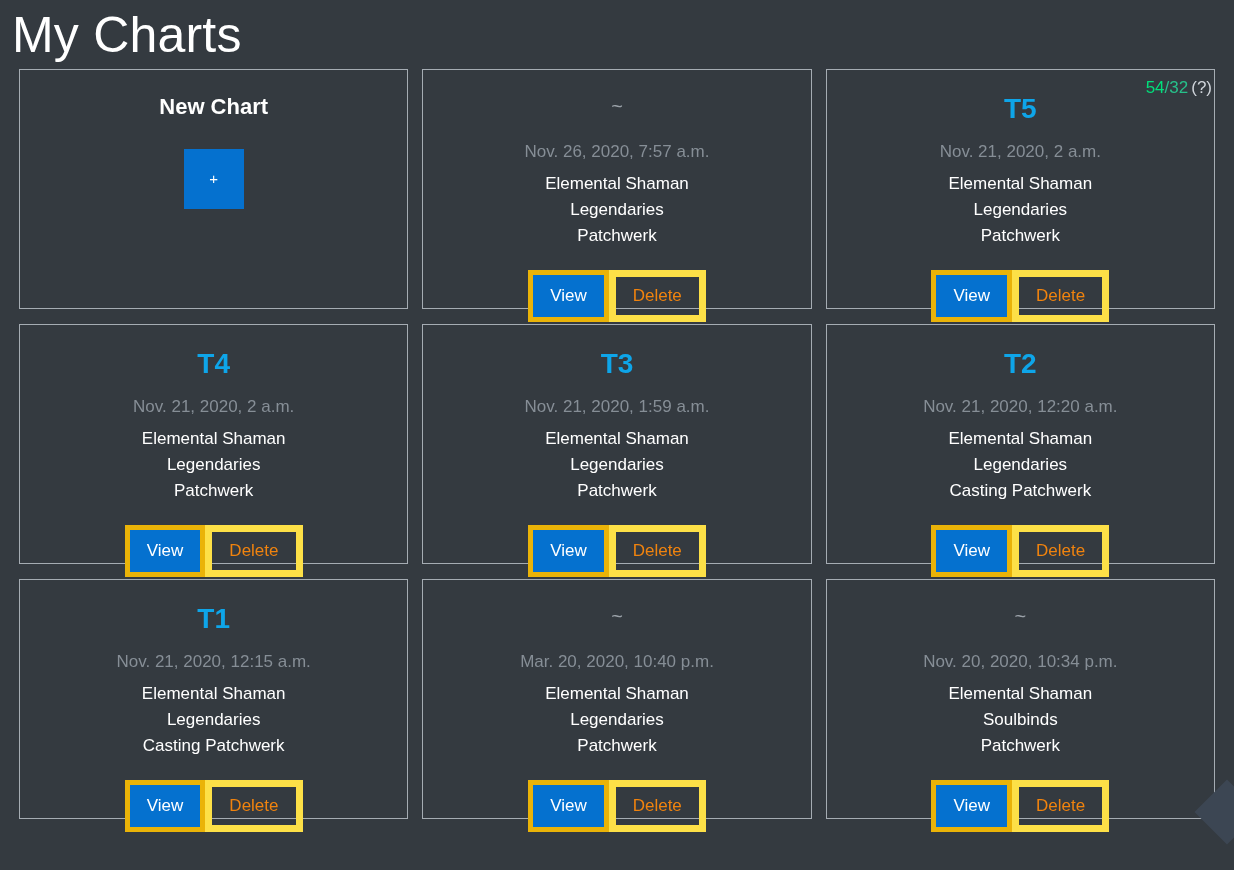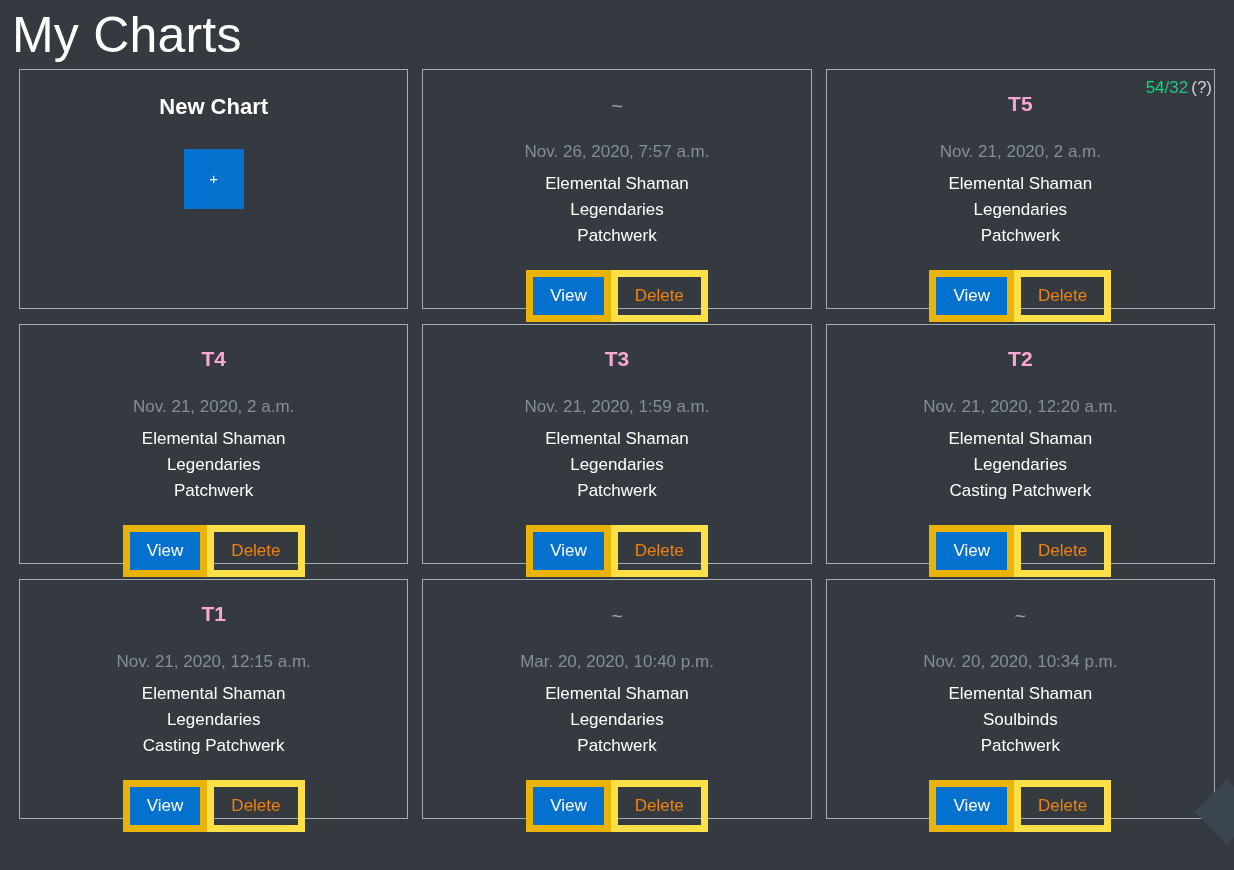--- a/index.html
+++ b/index.html
@@ -89,23 +89,23 @@
     cursor: pointer;
     font-family: "Liberation Sans", sans-serif;
     padding: 0;
     display: flex;
     align-items: center;
     justify-content: center;
   }
 
   
   .card-title {
-    font-size: 21px;
+    font-size: 28px;
     font-weight: bold;
-    color: #f9a8d4;
+    color: #0ea5e9;
     line-height: 1.25;
     margin: 7px 0 0 0;
     min-height: 26px;
   }
   .card-title.is-tilde {
     color: #9aa1a8;
     font-weight: normal;
     font-size: 20px;
     line-height: 1.0;
     padding-top: 5px;
@@ -131,21 +131,21 @@
   }
   .btn {
     font-family: "Liberation Sans", sans-serif;
     font-size: 17px;
     line-height: 1;
     padding: 10px 17px 11px 17px;
     cursor: pointer;
   }
   .btn-view {
     background: #0571cf;
-    border: 7px solid #eab308;
+    border: 5px solid #eab308;
     color: #ffffff;
   }
   .btn-delete {
     background: transparent;
     border: 7px solid #fde047;
     color: #f0830e;
   }
 
   
   .edge-marker {

